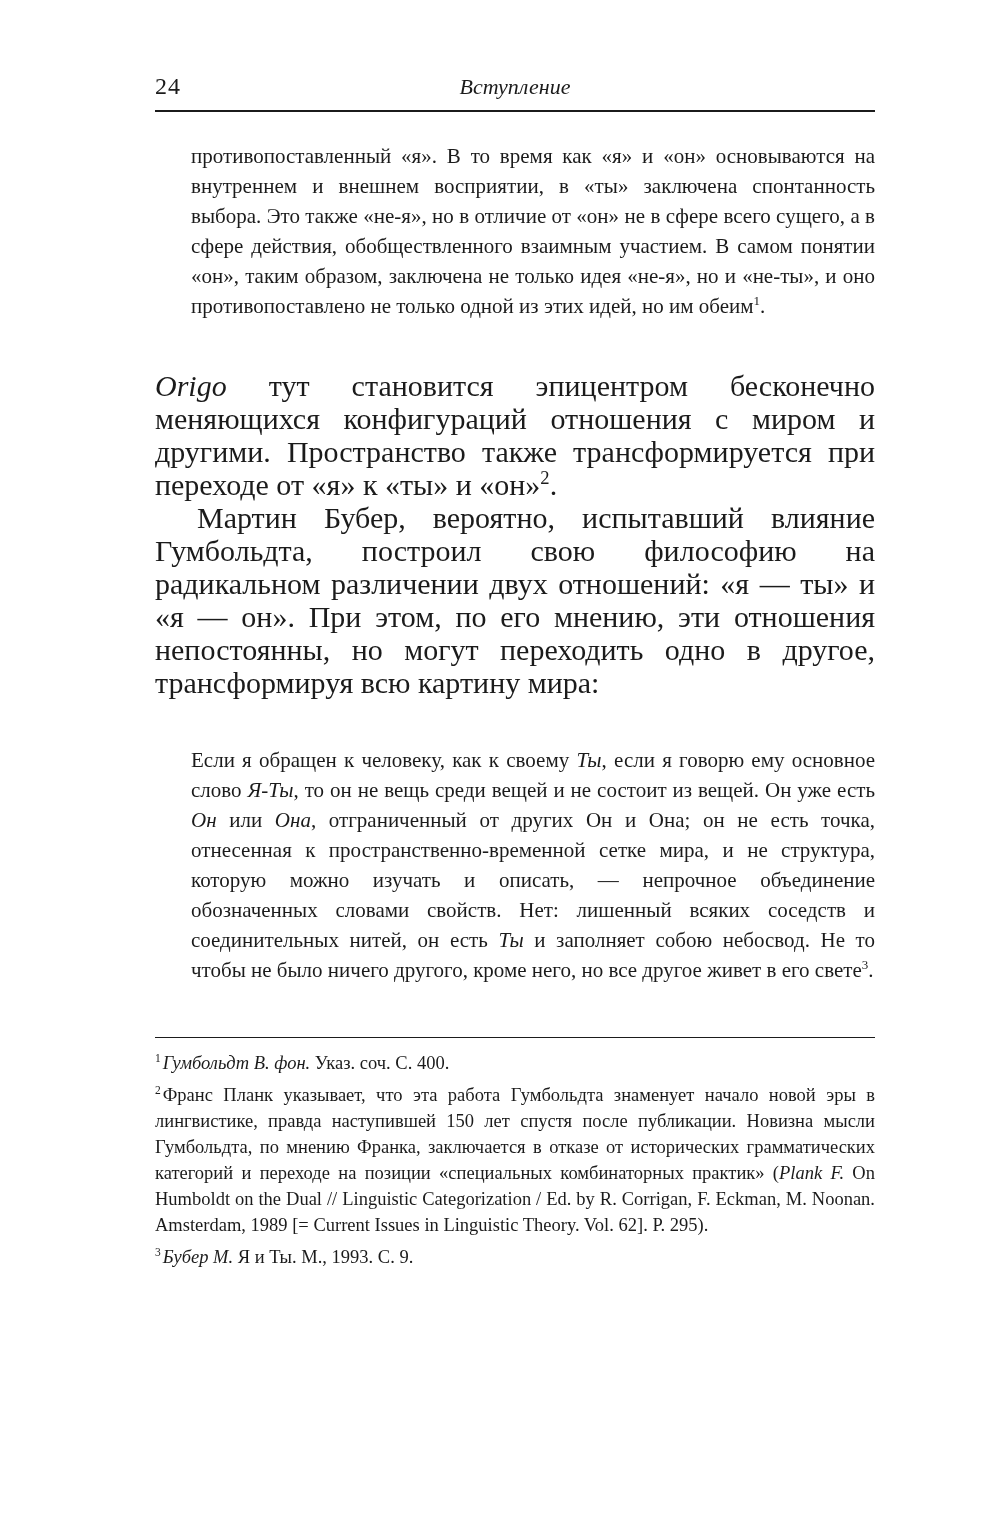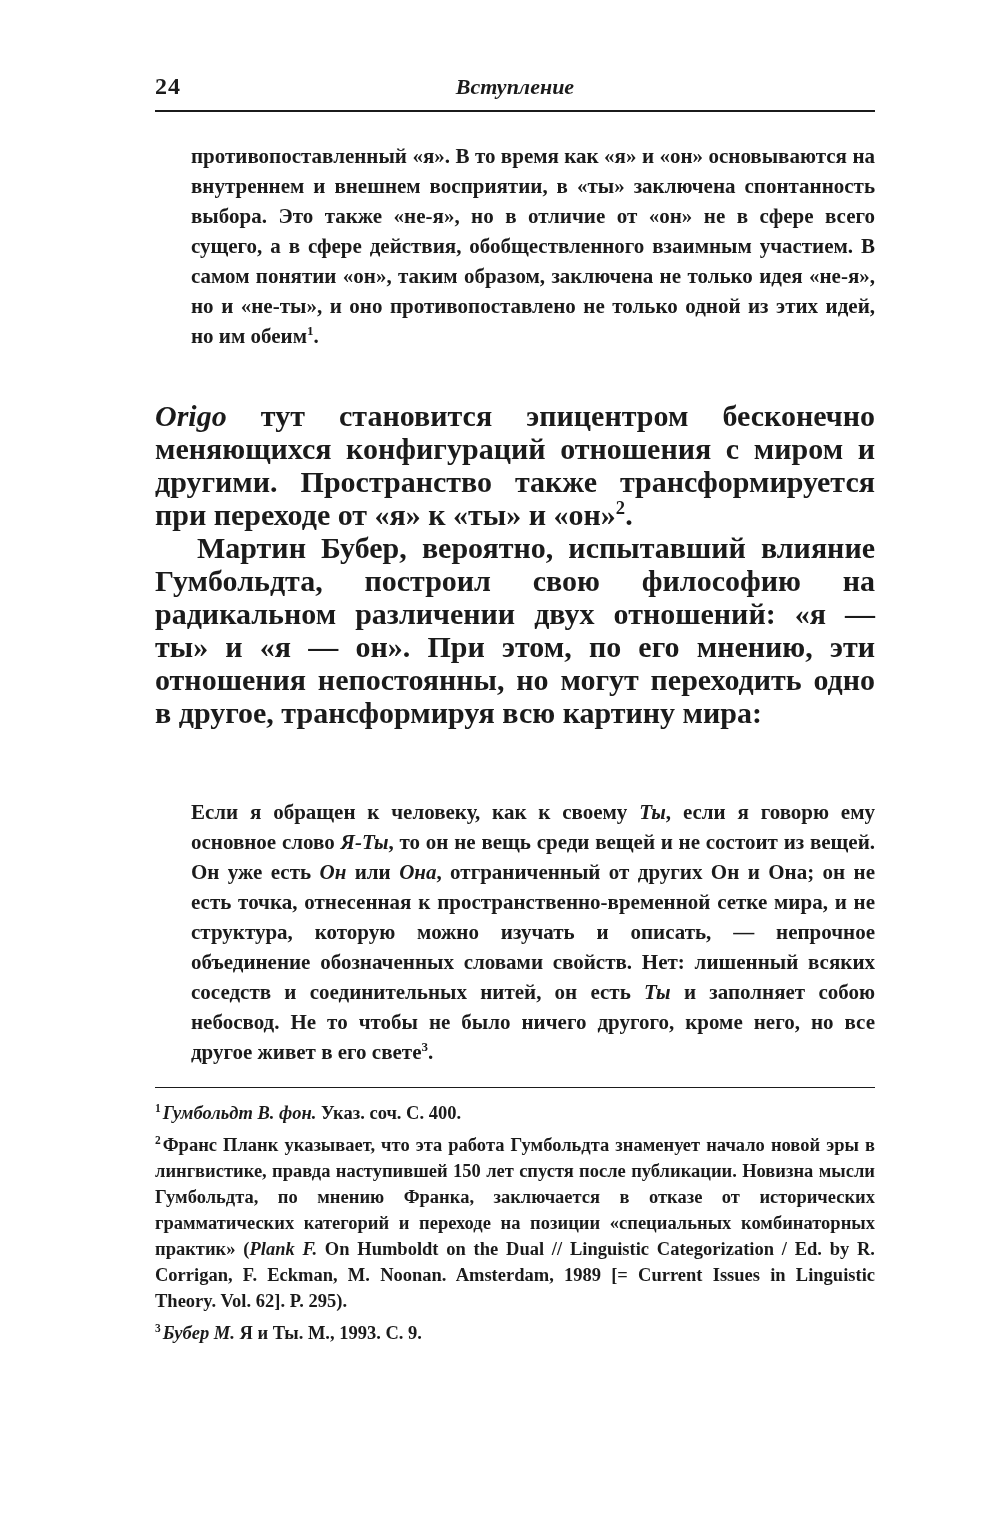--- a/index.html
+++ b/index.html
@@ -9,21 +9,20 @@
   }
   .page {
     position: relative;
     width: 1000px;
     height: 1535px;
     background: #ffffff;
     color: #1b1b1b;
     font-family: "Liberation Serif", "DejaVu Serif", serif;
     overflow: hidden;
     box-sizing: border-box;
-    font-weight: bold;
   }
   .content {
     box-sizing: border-box;
     padding: 72px 125px 0 155px;
   }
   
   .running-head {
     display: grid;
     grid-template-columns: 1fr auto 1fr;
     align-items: baseline;
@@ -46,38 +45,38 @@
   }
   
   .bquote {
     margin: 0;
     margin-left: 36px;
     font-size: 21px;
     line-height: 30px;
     text-align: justify;
   }
   .bquote.first { margin-top: 29px; }
-  .bquote.second { margin-top: 68px; }
+  .bquote.second { margin-top: 46px; }
   .body-p {
     margin: 0;
     font-size: 30px;
     line-height: 33px;
     text-align: justify;
   }
   .body-p.first-after-quote { margin-top: 48px; }
   .body-p.indent { text-indent: 42px; }
   .body-p.last { margin-top: 36px; }
   .fnref {
     font-size: 0.62em;
     line-height: 0;
     vertical-align: super;
   }
   em { font-style: italic; }
   
-  .footnotes { margin-top: 20px; }
+  .footnotes { margin-top: 52px; }
   .fn-rule {
     border-bottom: 1.5px solid #1b1b1b;
     height: 0;
     margin-bottom: 12px;
   }
   .fn {
     margin: 0 0 6px 0;
     font-size: 18.5px;
     line-height: 26px;
     text-align: justify;

